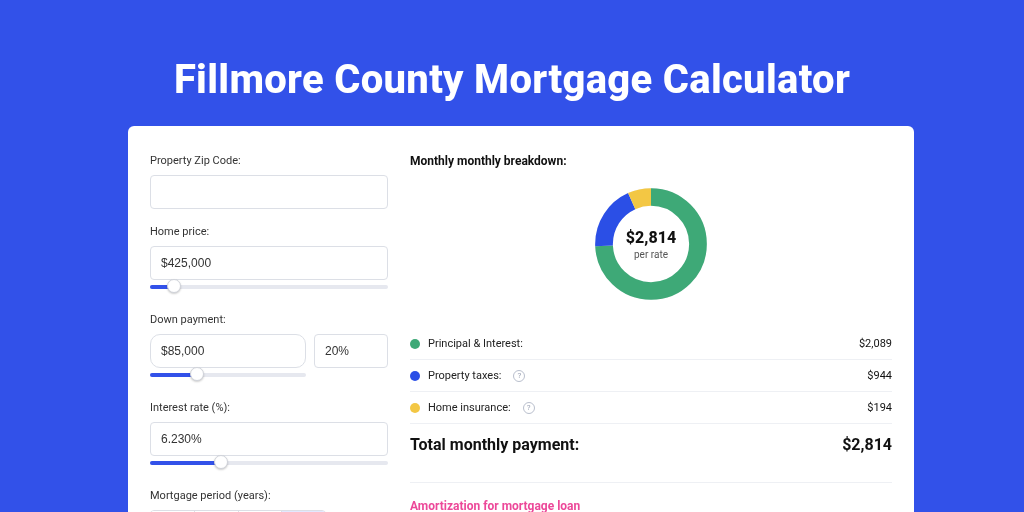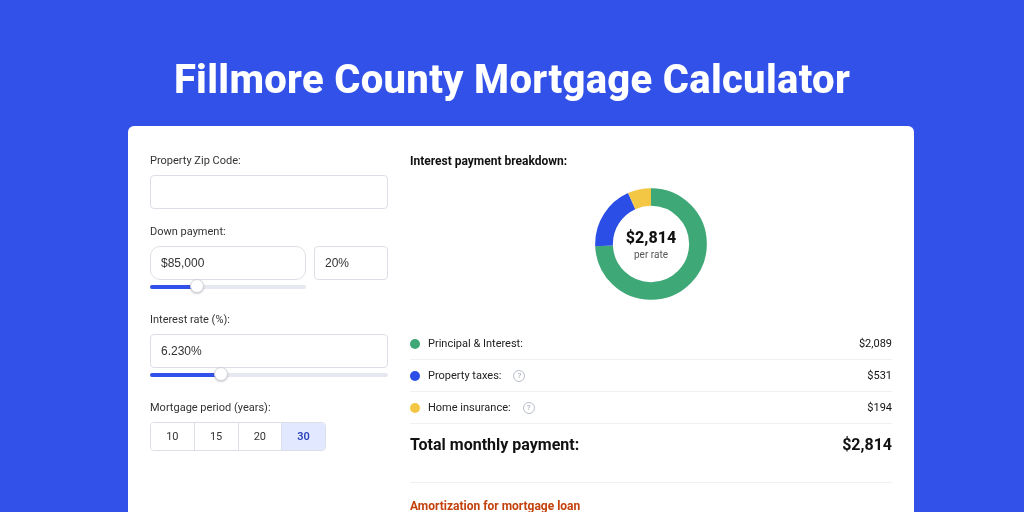--- a/index.html
+++ b/index.html
@@ -40,38 +40,47 @@
   .donutSub{font-size:10px;color:#555;margin-top:2px;}
   .legend{margin-top:2px;}
   .legRow{display:flex;align-items:flex-start;justify-content:space-between;padding:9px 0;border-bottom:1px solid #eef0f4;font-size:11px;color:#222;}
   .legRow:last-child{border-bottom:none;}
   .legLeft{display:flex;align-items:center;gap:8px;}
   .dot{width:10px;height:10px;border-radius:50%;}
   .info{width:12px;height:12px;border-radius:50%;border:1px solid #b9bfcd;color:#9aa1b3;font-size:8px;display:inline-flex;align-items:center;justify-content:center;margin-left:4px;}
   .legVal{font-size:11px;color:#111;}
   .totalRow{display:flex;justify-content:space-between;padding:10px 0 12px;font-size:16px;font-weight:700;color:#111;border-top:1px solid transparent;}
   .amort{margin-top:16px;border-top:1px solid #eef0f4;padding-top:16px;}
-  .amortTitle{font-size:12px;font-weight:700;color:#c2410c;margin-bottom:12px;}
+  .amortTitle{font-size:12px;font-weight:700;color:#ec4899;margin-bottom:12px;}
 </style>
 </head>
 <body>
 
 <div class="stage">
   <div class="title">Fillmore County Mortgage Calculator</div>
 
   <div class="card">
     <div class="cols">
 
       <div class="left">
 
         <div class="section">
           <div class="lbl">Property Zip Code:</div>
           <input class="inp" value="" style="">
         </div>
 
+        <div class="section">
+          <div class="lbl">Home price:</div>
+          <input class="inp" value="$425,000" style="">
+          <div class="sliderTrack">
+            <div class="track"></div>
+            <div class="fill" style="width:10%"></div>
+            <div class="thumb" style="left:calc(10% - 7px)"></div>
+          </div>
+        </div>
 
         <div class="section">
           <div class="lbl">Down payment:</div>
           <div class="row2">
             <input class="inp" value="$85,000" style="">
             <input class="inp pct" value="20%" style="">
           </div>
           <div class="sliderTrack" style="width:156px;">
             <div class="track"></div>
             <div class="fill" style="width:30%"></div>
@@ -95,21 +104,21 @@
             <div class="period">10</div>
             <div class="period">15</div>
             <div class="period">20</div>
             <div class="period sel">30</div>
           </div>
         </div>
 
       </div>
 
       <div class="right">
-        <div class="rTitle">Interest payment breakdown:</div>
+        <div class="rTitle">Monthly monthly breakdown:</div>
 
         <div class="chartWrap">
           <div class="donut">
             <svg viewBox="0 0 42 42">
 
               <circle cx="21" cy="21" r="15.915" fill="none" stroke="#eef0f4" stroke-width="6"></circle>
               <circle cx="21" cy="21" r="15.915" fill="none" stroke="#3ea977" stroke-width="6" stroke-dasharray="74.2 100" stroke-dashoffset="0"></circle>
               <circle cx="21" cy="21" r="15.915" fill="none" stroke="#2b4fe6" stroke-width="6" stroke-dasharray="18.9 100" stroke-dashoffset="-74.2"></circle>
               <circle cx="21" cy="21" r="15.915" fill="none" stroke="#f3c744" stroke-width="6" stroke-dasharray="6.9 100" stroke-dashoffset="-93.1"></circle>
             </svg>
@@ -127,21 +136,21 @@
               <span>Principal &amp; Interest:</span>
             </div>
             <span class="legVal">$2,089</span>
           </div>
           <div class="legRow">
             <div class="legLeft">
               <span class="dot" style="background:#2b4fe6"></span>
               <span>Property taxes:</span>
               <span class="info">?</span>
             </div>
-            <span class="legVal">$531</span>
+            <span class="legVal">$944</span>
           </div>
           <div class="legRow">
             <div class="legLeft">
               <span class="dot" style="background:#f3c744"></span>
               <span>Home insurance:</span>
               <span class="info">?</span>
             </div>
             <span class="legVal">$194</span>
           </div>
           <div class="totalRow">

